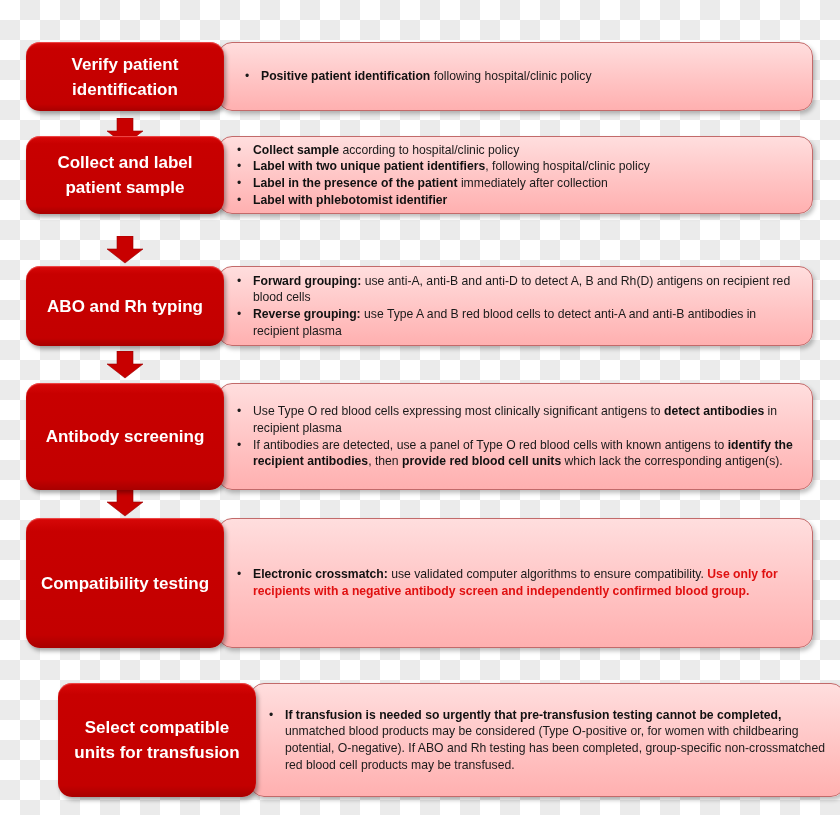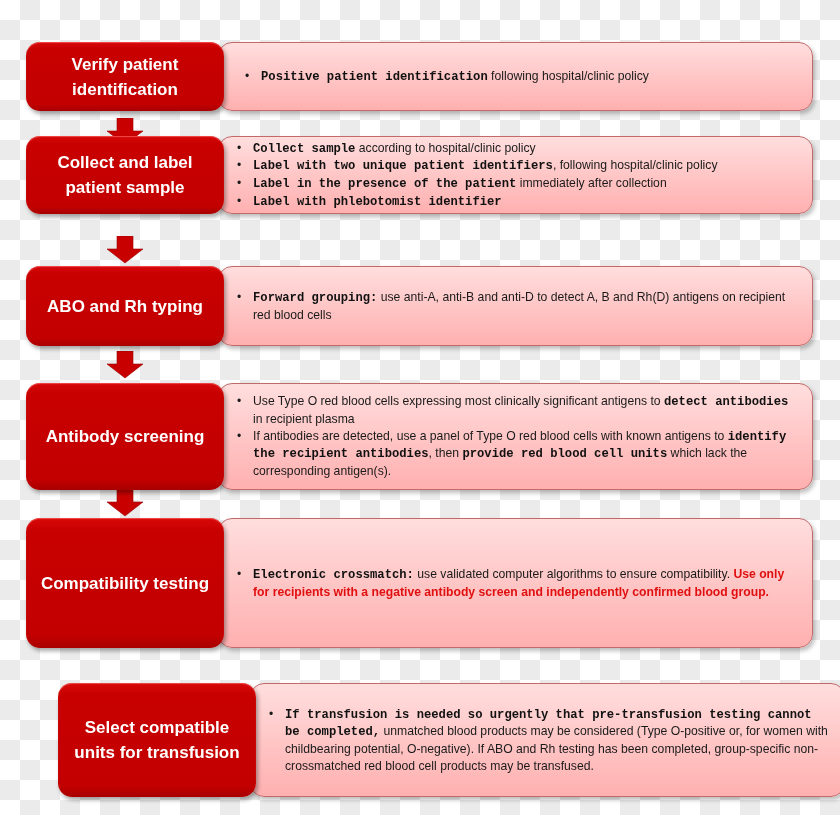--- a/index.html
+++ b/index.html
@@ -29,21 +29,21 @@
       background:linear-gradient(to bottom, #d80808 0%, #c80000 10%, #c30000 90%, #a80000 100%);
       border-radius:14px;
       box-shadow:2px 3px 4px rgba(0,0,0,0.35), inset 0 1px 1px rgba(255,120,120,0.6);
       display:flex; align-items:center; justify-content:center; text-align:center;
       color:#ffffff; font-weight:bold; font-size:17px; line-height:25px;
       z-index:2; box-sizing:border-box; padding:6px 8px;
     }
     ul.bullets { list-style:none; margin:0; padding:0 0 0 0; font-size:12.2px; line-height:16.7px; color:#1a1a1a; }
     ul.bullets li { position:relative; padding-left:20px; }
     ul.bullets li::before { content:"•"; position:absolute; left:4px; top:0; }
-    .b { font-weight:bold; color:#111;font-family:Liberation Mono, monospace; }
+    .b { font-weight:bold; color:#111; }
     .r { font-weight:bold; color:#e01010; }
     .arrow {
       position:absolute; left:105px; width:40px; height:28px; z-index:1;
     }
   </style>
 </head>
 <body>
 
 <div class="step" style="top:42px;height:69px;">
   <div class="title">Verify patient identification</div>
@@ -72,20 +72,21 @@
 
 <svg class="arrow" style="top:236px;" viewBox="0 0 40 28">
   <polygon points="12,0 28,0 28,13 38,13 20,27 2,13 12,13" fill="#c80000" stroke="#9a0000" stroke-width="0.6"></polygon>
 </svg>
 
 <div class="step" style="top:266px;height:80px;">
   <div class="title">ABO and Rh typing</div>
   <div class="detail">
     <ul class="bullets">
         <li><span class="b">Forward grouping:</span><span> use anti-A, anti-B and anti-D to detect A, B and Rh(D) antigens on recipient red blood cells</span></li>
+        <li><span class="b">Reverse grouping:</span><span> use Type A and B red blood cells to detect anti-A and anti-B antibodies in recipient plasma</span></li>
       </ul>
   </div>
 </div>
 
 <svg class="arrow" style="top:351px;" viewBox="0 0 40 28">
   <polygon points="12,0 28,0 28,13 38,13 20,27 2,13 12,13" fill="#c80000" stroke="#9a0000" stroke-width="0.6"></polygon>
 </svg>
 
 <div class="step" style="top:383px;height:107px;">
   <div class="title">Antibody screening</div>

